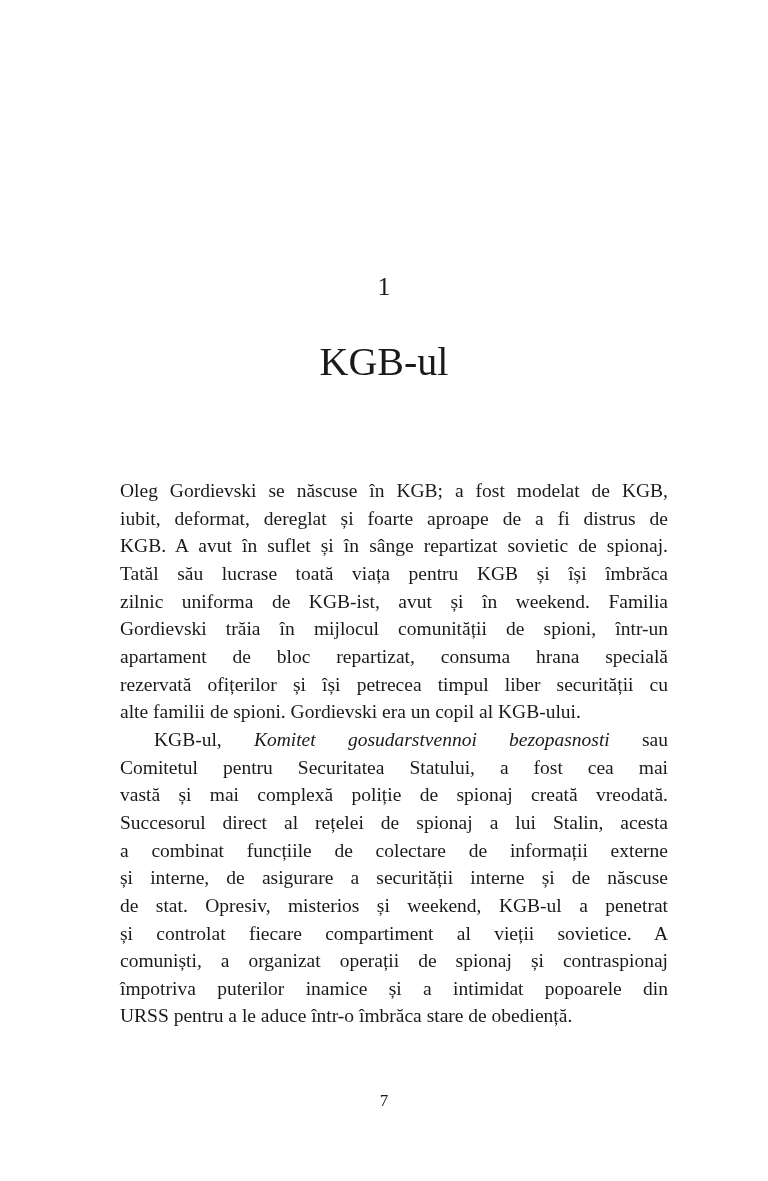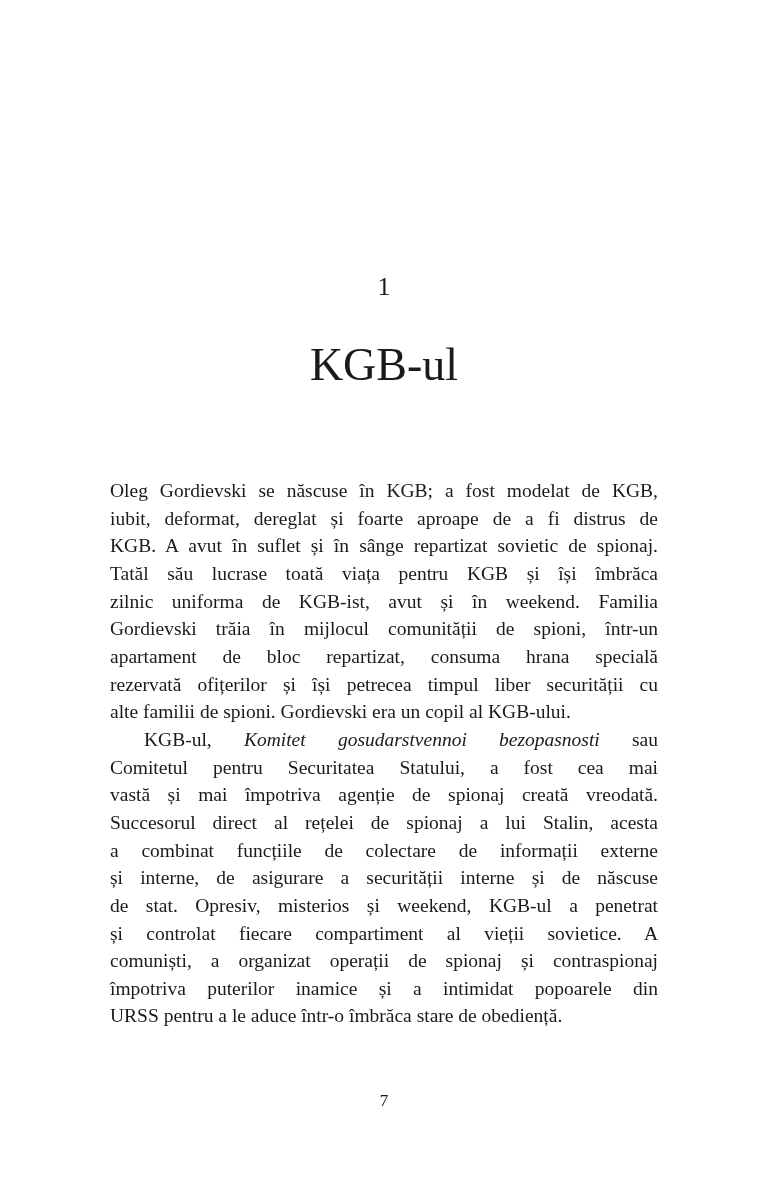--- a/index.html
+++ b/index.html
@@ -25,28 +25,28 @@
     font-size: 26px;
     line-height: 1;
   }
   .chapter-title {
     position: absolute;
     top: 342px;
     left: 0;
     width: 100%;
     margin: 0;
     text-align: center;
-    font-size: 46px;
+    font-size: 40px;
     font-weight: 400;
     line-height: 1;
   }
   .body-text {
     position: absolute;
     top: 477px;
-    left: 110px;
+    left: 120px;
     width: 548px;
     font-size: 19.5px;
     line-height: 27.65px;
   }
   .line {
     text-align: justify;
     text-align-last: justify;
     white-space: normal;
   }
   .line.final {
@@ -79,21 +79,21 @@
       <div class="line"><span>iubit, deformat, dereglat și foarte aproape de a fi distrus de</span></div>
       <div class="line"><span>KGB. A avut în suflet și în sânge repartizat sovietic de spionaj.</span></div>
       <div class="line"><span>Tatăl său lucrase toată viața pentru KGB și își îmbrăca</span></div>
       <div class="line"><span>zilnic uniforma de KGB-ist, avut și în weekend. Familia</span></div>
       <div class="line"><span>Gordievski trăia în mijlocul comunității de spioni, într-un</span></div>
       <div class="line"><span>apartament de bloc repartizat, consuma hrana specială</span></div>
       <div class="line"><span>rezervată ofițerilor și își petrecea timpul liber securității cu</span></div>
       <div class="line final"><span>alte familii de spioni. Gordievski era un copil al KGB-ului.</span></div>
       <div class="line indent"><span>KGB-ul, </span><em>Komitet gosudarstvennoi bezopasnosti</em><span> sau</span></div>
       <div class="line"><span>Comitetul pentru Securitatea Statului, a fost cea mai</span></div>
-      <div class="line"><span>vastă și mai împotriva agenție de spionaj creată vreodată.</span></div>
+      <div class="line"><span>vastă și mai complexă poliție de spionaj creată vreodată.</span></div>
       <div class="line"><span>Succesorul direct al rețelei de spionaj a lui Stalin, acesta</span></div>
       <div class="line"><span>a combinat funcțiile de colectare de informații externe</span></div>
       <div class="line"><span>și interne, de asigurare a securității interne și de născuse</span></div>
       <div class="line"><span>de stat. Opresiv, misterios și weekend, KGB-ul a penetrat</span></div>
       <div class="line"><span>și controlat fiecare compartiment al vieții sovietice. A</span></div>
       <div class="line"><span>comuniști, a organizat operații de spionaj și contraspionaj</span></div>
       <div class="line"><span>împotriva puterilor inamice și a intimidat popoarele din</span></div>
       <div class="line final"><span>URSS pentru a le aduce într-o îmbrăca stare de obediență.</span></div>
     </div>
   <div class="page-number">7</div>

